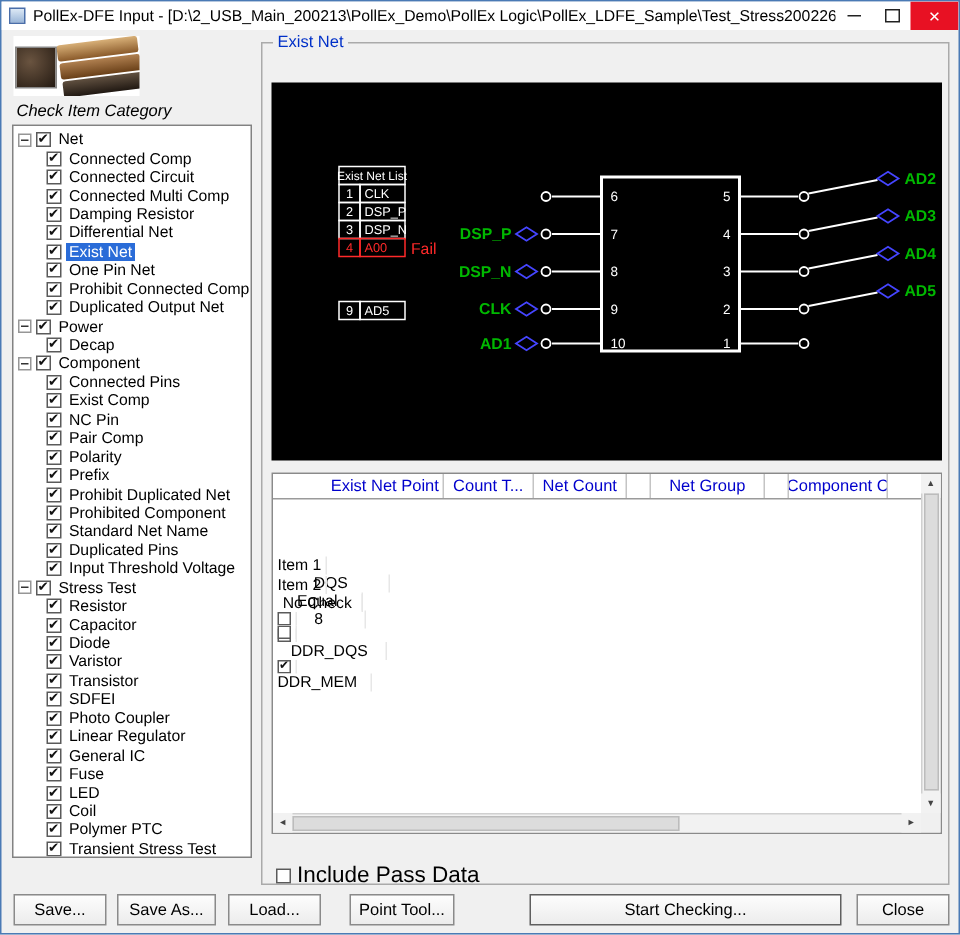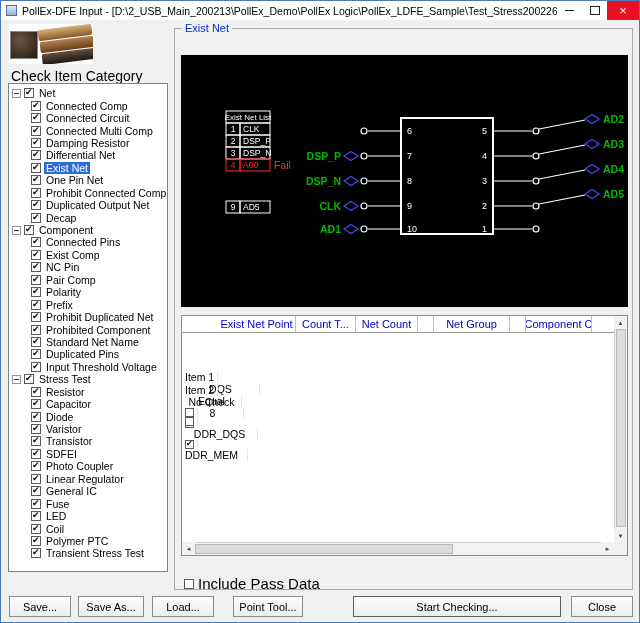--- a/index.html
+++ b/index.html
@@ -23,21 +23,21 @@
 
   
   .photo { position: absolute; left: 8px; top: 23px; width: 84px; height: 40px; background: #fff; overflow: hidden; }
   .photo .chip { position: absolute; left: 1px; top: 7px; width: 28px; height: 28px;
                  background: radial-gradient(circle at 35% 35%, #6a5440, #241a12); border: 1px solid #888; }
   .photo .board { position: absolute; width: 54px; height: 11px; border-radius: 2px; }
   .photo .b1 { left: 29px; top: 3px;  transform: rotate(-7deg); background: linear-gradient(#d8b078,#8a5a2a); }
   .photo .b2 { left: 31px; top: 15px; transform: rotate(-7deg); background: linear-gradient(#b08050,#6a4018); }
   .photo .b3 { left: 33px; top: 27px; transform: rotate(-7deg); background: linear-gradient(#605040,#201812); }
 
-  .category-label { position: absolute; left: 10px; top: 67px; font-size: 14px; color: #000; }
+  .category-label { position: absolute; left: 10px; top: 67px; font-size: 11px; color: #000; font-style: italic; }
 
   .tree { position: absolute; left: 7px; top: 82px; width: 160px; height: 489px;
           background: #fff; border: 1px solid #828282; padding: 3px 0 0 3px; overflow: hidden; }
   .tree-row { display: flex; align-items: center; height: 12.45px; font-size: 10.5px; white-space: nowrap; }
   .tree-row.lvl1 { padding-left: 19px; }
   .expander { width: 9px; height: 9px; border: 1px solid #969696; background: #fff;
               margin-right: 3px; position: relative; flex: none; }
   .expander::before { content: ""; position: absolute; left: 1px; top: 3px; width: 5px; height: 1px; background: #333; }
   .cb { width: 10px; height: 10px; border: 1px solid #5a5a5a; background: #fff;
         margin-right: 3px; position: relative; flex: none; }
@@ -159,20 +159,25 @@
         <span class="cb checked"></span>
         <span class="tree-label">One Pin Net</span>
       </div>
       <div class="tree-row lvl1">
         <span class="cb checked"></span>
         <span class="tree-label">Prohibit Connected Comp</span>
       </div>
       <div class="tree-row lvl1">
         <span class="cb checked"></span>
         <span class="tree-label">Duplicated Output Net</span>
+      </div>
+      <div class="tree-row lvl0">
+        <span class="expander"></span>
+        <span class="cb checked"></span>
+        <span class="tree-label">Power</span>
       </div>
       <div class="tree-row lvl1">
         <span class="cb checked"></span>
         <span class="tree-label">Decap</span>
       </div>
       <div class="tree-row lvl0">
         <span class="expander"></span>
         <span class="cb checked"></span>
         <span class="tree-label">Component</span>
       </div>

